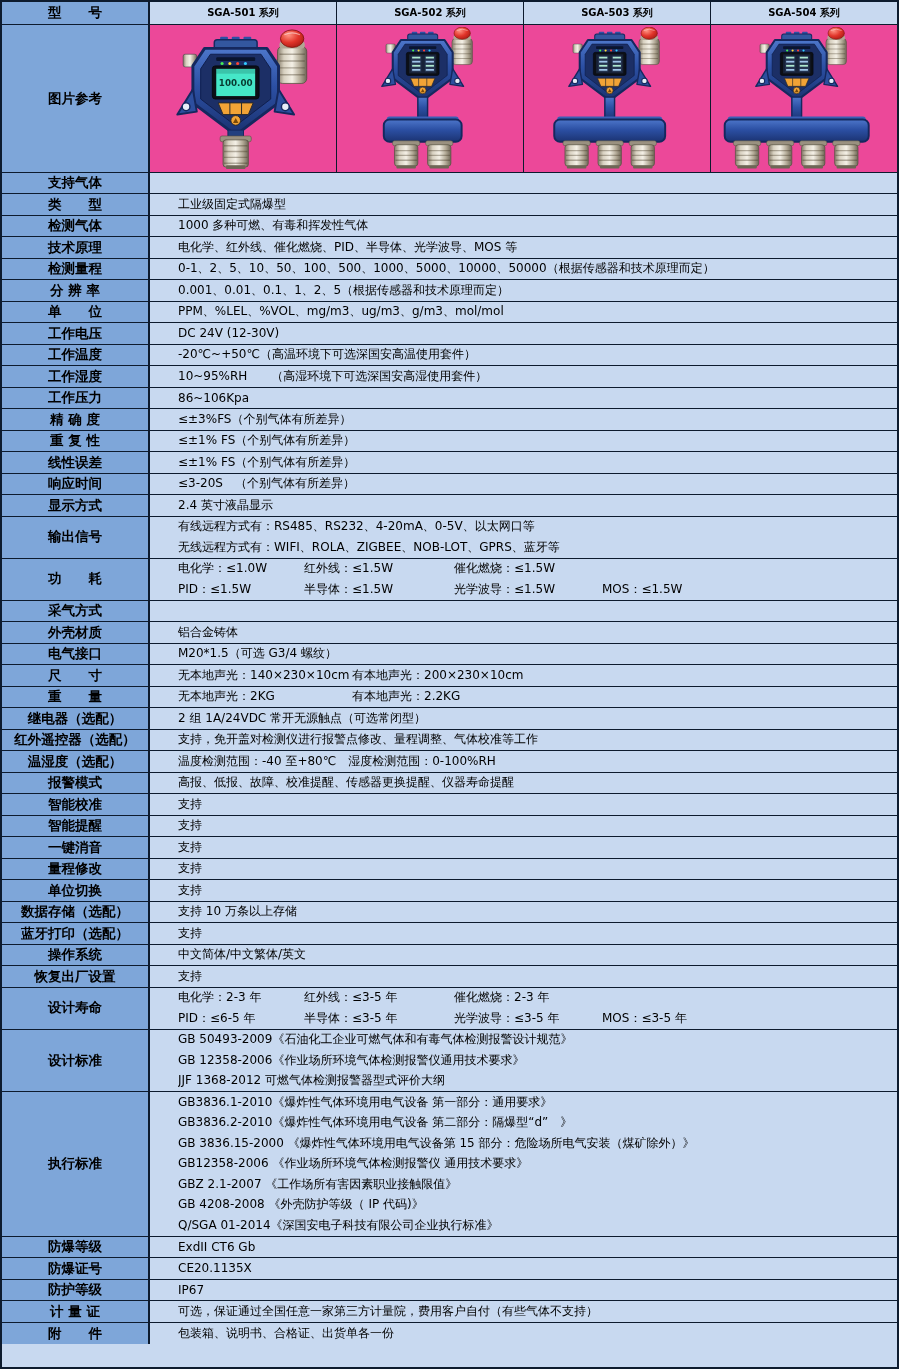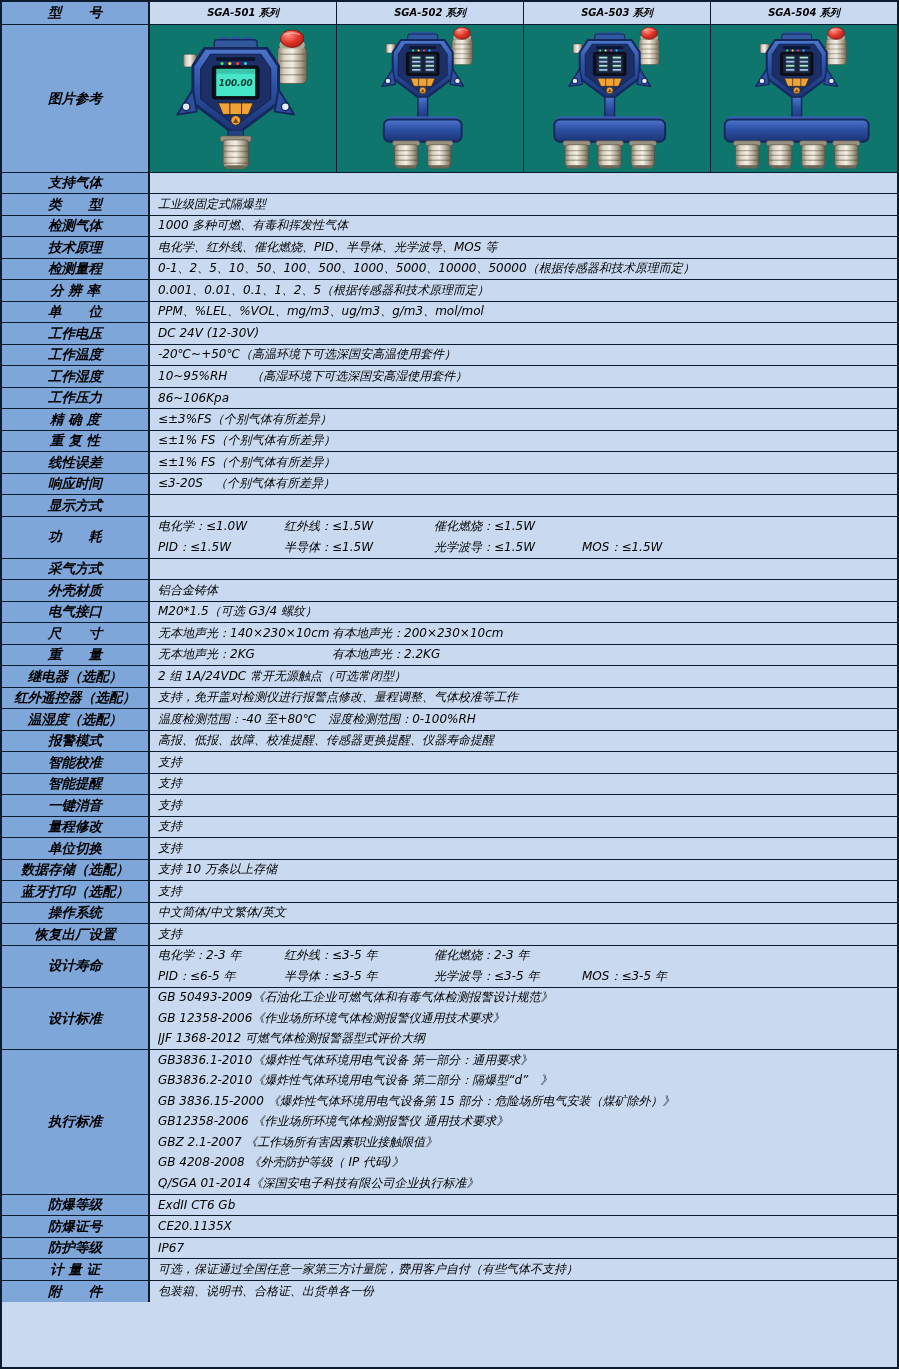--- a/index.html
+++ b/index.html
@@ -6,43 +6,43 @@
   --border:#0d1b2e;
   --labelbg:#7ea6d9;
   --valuebg:#c8d9f0;
   --lh:20.5px;
 }
 *{box-sizing:border-box;margin:0;padding:0}
 html,body{background:#fff}
 body{width:899px;font-family:"DejaVu Sans","Liberation Sans",sans-serif;}
 .sheet{
   width:899px;height:1369px;border:2px solid var(--border);
-  display:flex;flex-direction:column;color:#000;background:var(--valuebg);font-style:italic;
+  display:flex;flex-direction:column;color:#000;background:var(--valuebg);
 }
 .row{display:flex;border-bottom:1px solid var(--border);flex:0 0 auto}
 .sheet .row:last-child{border-bottom:none}
 .label-cell{
   width:148px;min-width:148px;background:var(--labelbg);
   border-right:2px solid var(--border);
   display:flex;align-items:center;justify-content:center;
   font-weight:bold;font-size:13.5px;line-height:1.12;text-align:center;padding:0 2px;
 }
 .cells{flex:1;display:flex;min-width:0}
 .cell{flex:1;border-right:1.5px solid var(--border);display:flex;align-items:center;justify-content:center;min-width:0}
 .cell:last-child{border-right:none}
 .model-row{height:23px;border-bottom:1.5px solid var(--border)}
 .model-cell{font-weight:bold;font-size:10px;background:var(--valuebg)}
 .image-row{height:148px;border-bottom:1.5px solid var(--border)}
-.device-cell{background:#0f766e;padding:0}
+.device-cell{background:#ec4899;padding:0}
 .gas-row{height:21px}
 .gas-cell{font-size:12.5px;background:var(--valuebg)}
 .spec-row{min-height:21.5px}
 .value-cell{
   flex:1;background:var(--valuebg);display:flex;flex-direction:column;justify-content:center;
-  padding-left:8px;font-size:12px;min-width:0;
+  padding-left:20px;font-size:12px;min-width:0;margin-left:8px;
 }
 .line{height:var(--lh);display:flex;align-items:center;white-space:nowrap;overflow:hidden}
 .seg{display:inline-block;flex:0 0 auto}
 .cols4 .seg:nth-child(1){width:126px}
 .cols4 .seg:nth-child(2){width:150px}
 .cols4 .seg:nth-child(3){width:148px}
 .cols2 .seg:nth-child(1){width:174px}
 svg{display:block}
 </style>
 </head>
@@ -470,20 +470,36 @@
       <div class="row spec-row">
         <div class="label-cell">响应时间</div>
         <div class="value-cell">
           <div class="line">
             <span class="seg">≤3-20S　（个别气体有所差异）</span>
           </div>
         </div>
       </div>
       <div class="row spec-row">
         <div class="label-cell">显示方式</div>
+        <div class="value-cell">
+          <div class="line">
+            <span class="seg">2.4 英寸液晶显示</span>
+          </div>
+        </div>
+      </div>
+      <div class="row spec-row">
+        <div class="label-cell">输出信号</div>
+        <div class="value-cell">
+          <div class="line">
+            <span class="seg">有线远程方式有：RS485、RS232、4-20mA、0-5V、以太网口等</span>
+          </div>
+          <div class="line">
+            <span class="seg">无线远程方式有：WIFI、ROLA、ZIGBEE、NOB-LOT、GPRS、蓝牙等</span>
+          </div>
+        </div>
       </div>
       <div class="row spec-row">
         <div class="label-cell">功　　耗</div>
         <div class="value-cell cols4">
           <div class="line">
             <span class="seg">电化学：≤1.0W</span>
             <span class="seg">红外线：≤1.5W</span>
             <span class="seg">催化燃烧：≤1.5W</span>
           </div>
           <div class="line">

